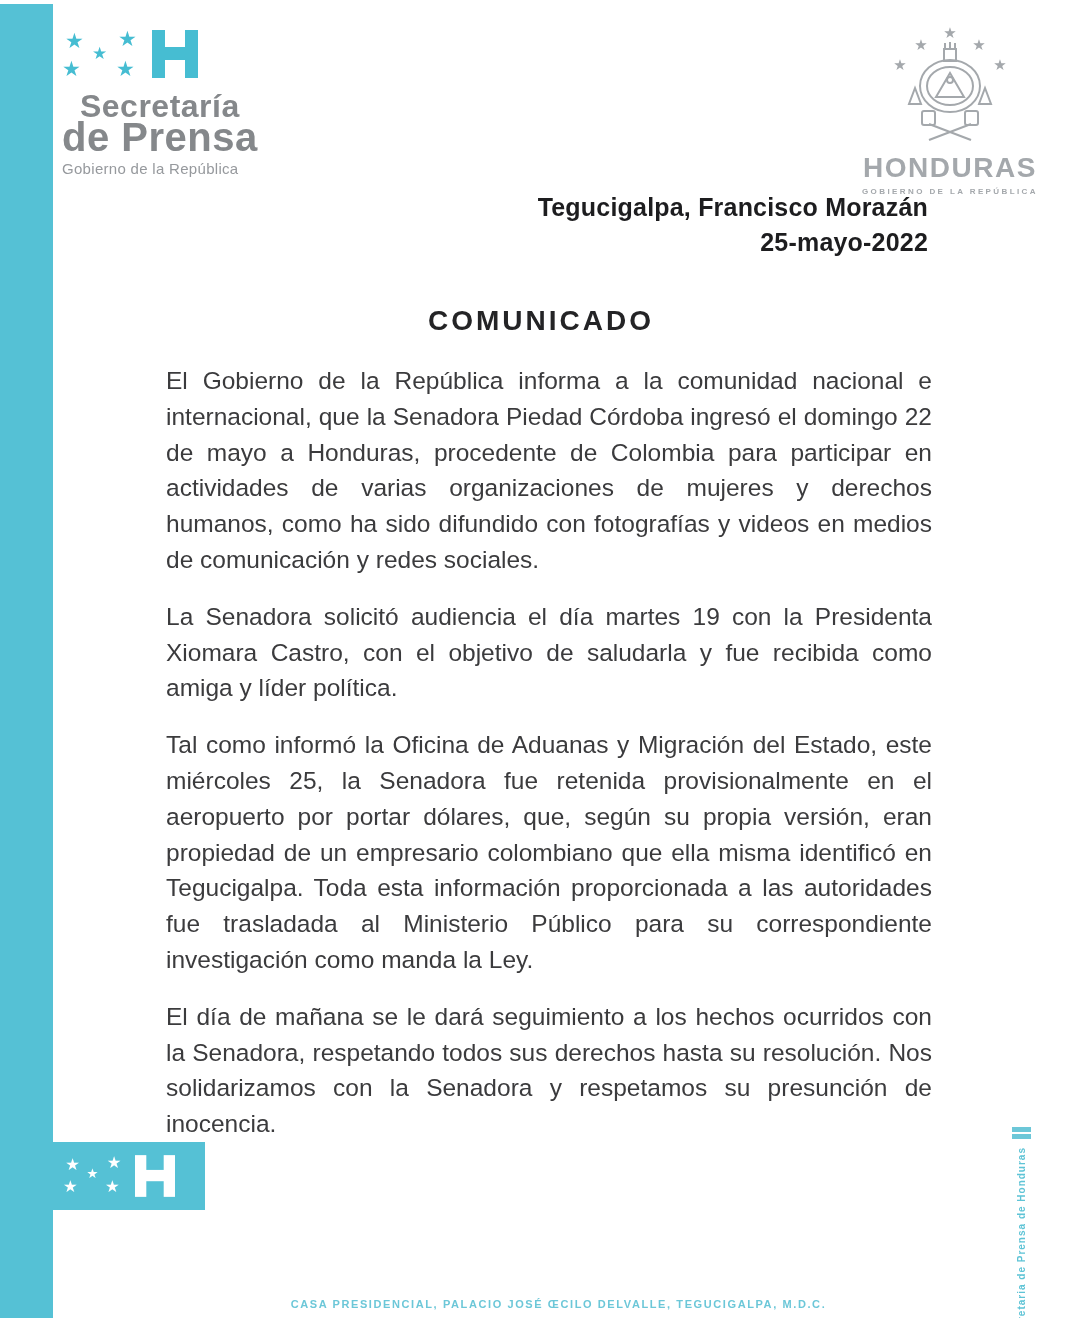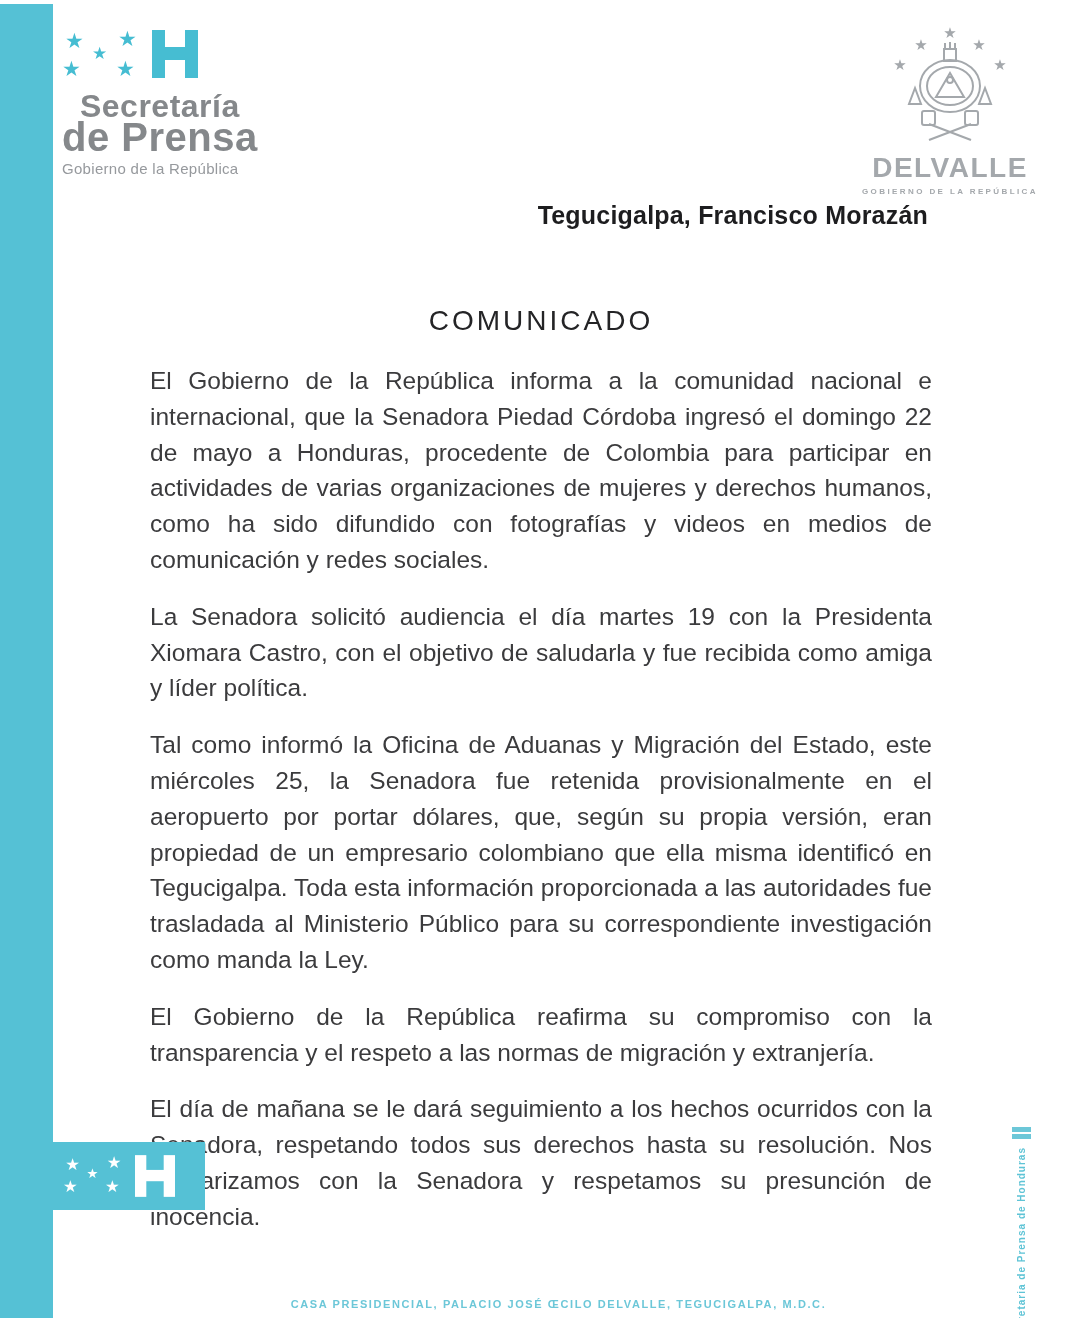--- a/index.html
+++ b/index.html
@@ -25,28 +25,28 @@
   .brand1{font-size:32px;font-weight:800;color:#85888b;letter-spacing:.5px;line-height:31px;margin-top:9px;text-align:center;}
   .brand2{font-size:40px;font-weight:800;color:#85888b;letter-spacing:.5px;line-height:31px;}
   .brand-sub{font-size:15px;color:#96999d;margin-top:7px;letter-spacing:.3px;}
 
   
   .logo-right{position:absolute;left:862px;top:24px;width:176px;text-align:center;}
   .country{font-size:28px;font-weight:800;color:#a4a8ac;letter-spacing:1.5px;margin-top:2px;}
   .country-sub{font-size:8px;color:#a4a8ac;letter-spacing:2.4px;margin-top:3px;font-weight:700;}
 
   
-  .dateline{position:absolute;top:198px;right:152px;text-align:right;
+  .dateline{position:absolute;top:190px;right:152px;text-align:right;
     font-size:25px;font-weight:700;color:#1d1d1f;line-height:35px;letter-spacing:.2px;}
 
   
   .doc{position:absolute;left:150px;top:305px;width:782px;}
-  .title{margin:0 0 26px 0;text-align:center;font-size:28px;font-weight:400;
+  .title{margin:0 0 26px 0;text-align:center;font-size:28px;font-weight:700;
     letter-spacing:3px;color:#242426;}
-  .doc p{margin:0 0 21px 0;font-size:24.5px;line-height:35.8px;text-align:justify;
+  .doc p{margin:0 0 21px 16px;font-size:24.5px;line-height:35.8px;text-align:justify;
     color:#3b3b3d;}
 
   
   .bottom-box{position:absolute;left:53px;top:1142px;width:152px;height:68px;
     background:#55c1d5;display:flex;align-items:center;justify-content:flex-start;
     padding-left:10px;box-sizing:border-box;gap:8px;}
   .bottom-box .stars{transform:scale(.78);transform-origin:left center;width:64px;}
 
   
   .social{position:absolute;left:1006px;top:1124px;width:30px;display:flex;
@@ -105,34 +105,34 @@
         <polygon points="75,49 61,73 89,73"></polygon>
         <circle cx="75" cy="56" r="3"></circle>
         <polygon points="40,64 34,80 46,80"></polygon>
         <polygon points="110,64 104,80 116,80"></polygon>
         <rect x="47" y="87" width="13" height="14" rx="2"></rect>
         <rect x="90" y="87" width="13" height="14" rx="2"></rect>
         <line x1="54" y1="116" x2="96" y2="100"></line>
         <line x1="54" y1="100" x2="96" y2="116"></line>
       </g>
     </svg>
-    <div class="country">DELVALLE</div>
+    <div class="country">HONDURAS</div>
     <div class="country-sub">GOBIERNO DE LA REPÚBLICA</div>
   </div>
 
   <div class="dateline">
     <div>Tegucigalpa, Francisco Morazán</div>
+    <div>25-mayo-2022</div>
   </div>
 
   <main class="doc">
     <h1 class="title">COMUNICADO</h1>
     <p>El Gobierno de la República informa a la comunidad nacional e internacional, que la Senadora Piedad Córdoba ingresó el domingo 22 de mayo a Honduras, procedente de Colombia para participar en actividades de varias organizaciones de mujeres y derechos humanos, como ha sido difundido con fotografías y videos en medios de comunicación y redes sociales.</p>
     <p>La Senadora solicitó audiencia el día martes 19 con la Presidenta Xiomara Castro, con el objetivo de saludarla y fue recibida como amiga y líder política.</p>
     <p>Tal como informó la Oficina de Aduanas y Migración del Estado, este miércoles 25, la Senadora fue retenida provisionalmente en el aeropuerto por portar dólares, que, según su propia versión, eran propiedad de un empresario colombiano que ella misma identificó en Tegucigalpa. Toda esta información proporcionada a las autoridades fue trasladada al Ministerio Público para su correspondiente investigación como manda la Ley.</p>
-    <p>El Gobierno de la República reafirma su compromiso con la transparencia y el respeto a las normas de migración y extranjería.</p>
     <p>El día de mañana se le dará seguimiento a los hechos ocurridos con la Senadora, respetando todos sus derechos hasta su resolución. Nos solidarizamos con la Senadora y respetamos su presunción de inocencia.</p>
   </main>
 
   <div class="bottom-box">
     <div class="stars white">
       <span class="st s1">★</span>
       <span class="st s2">★</span>
       <span class="st s3">★</span>
       <span class="st s4">★</span>
       <span class="st s5">★</span>

